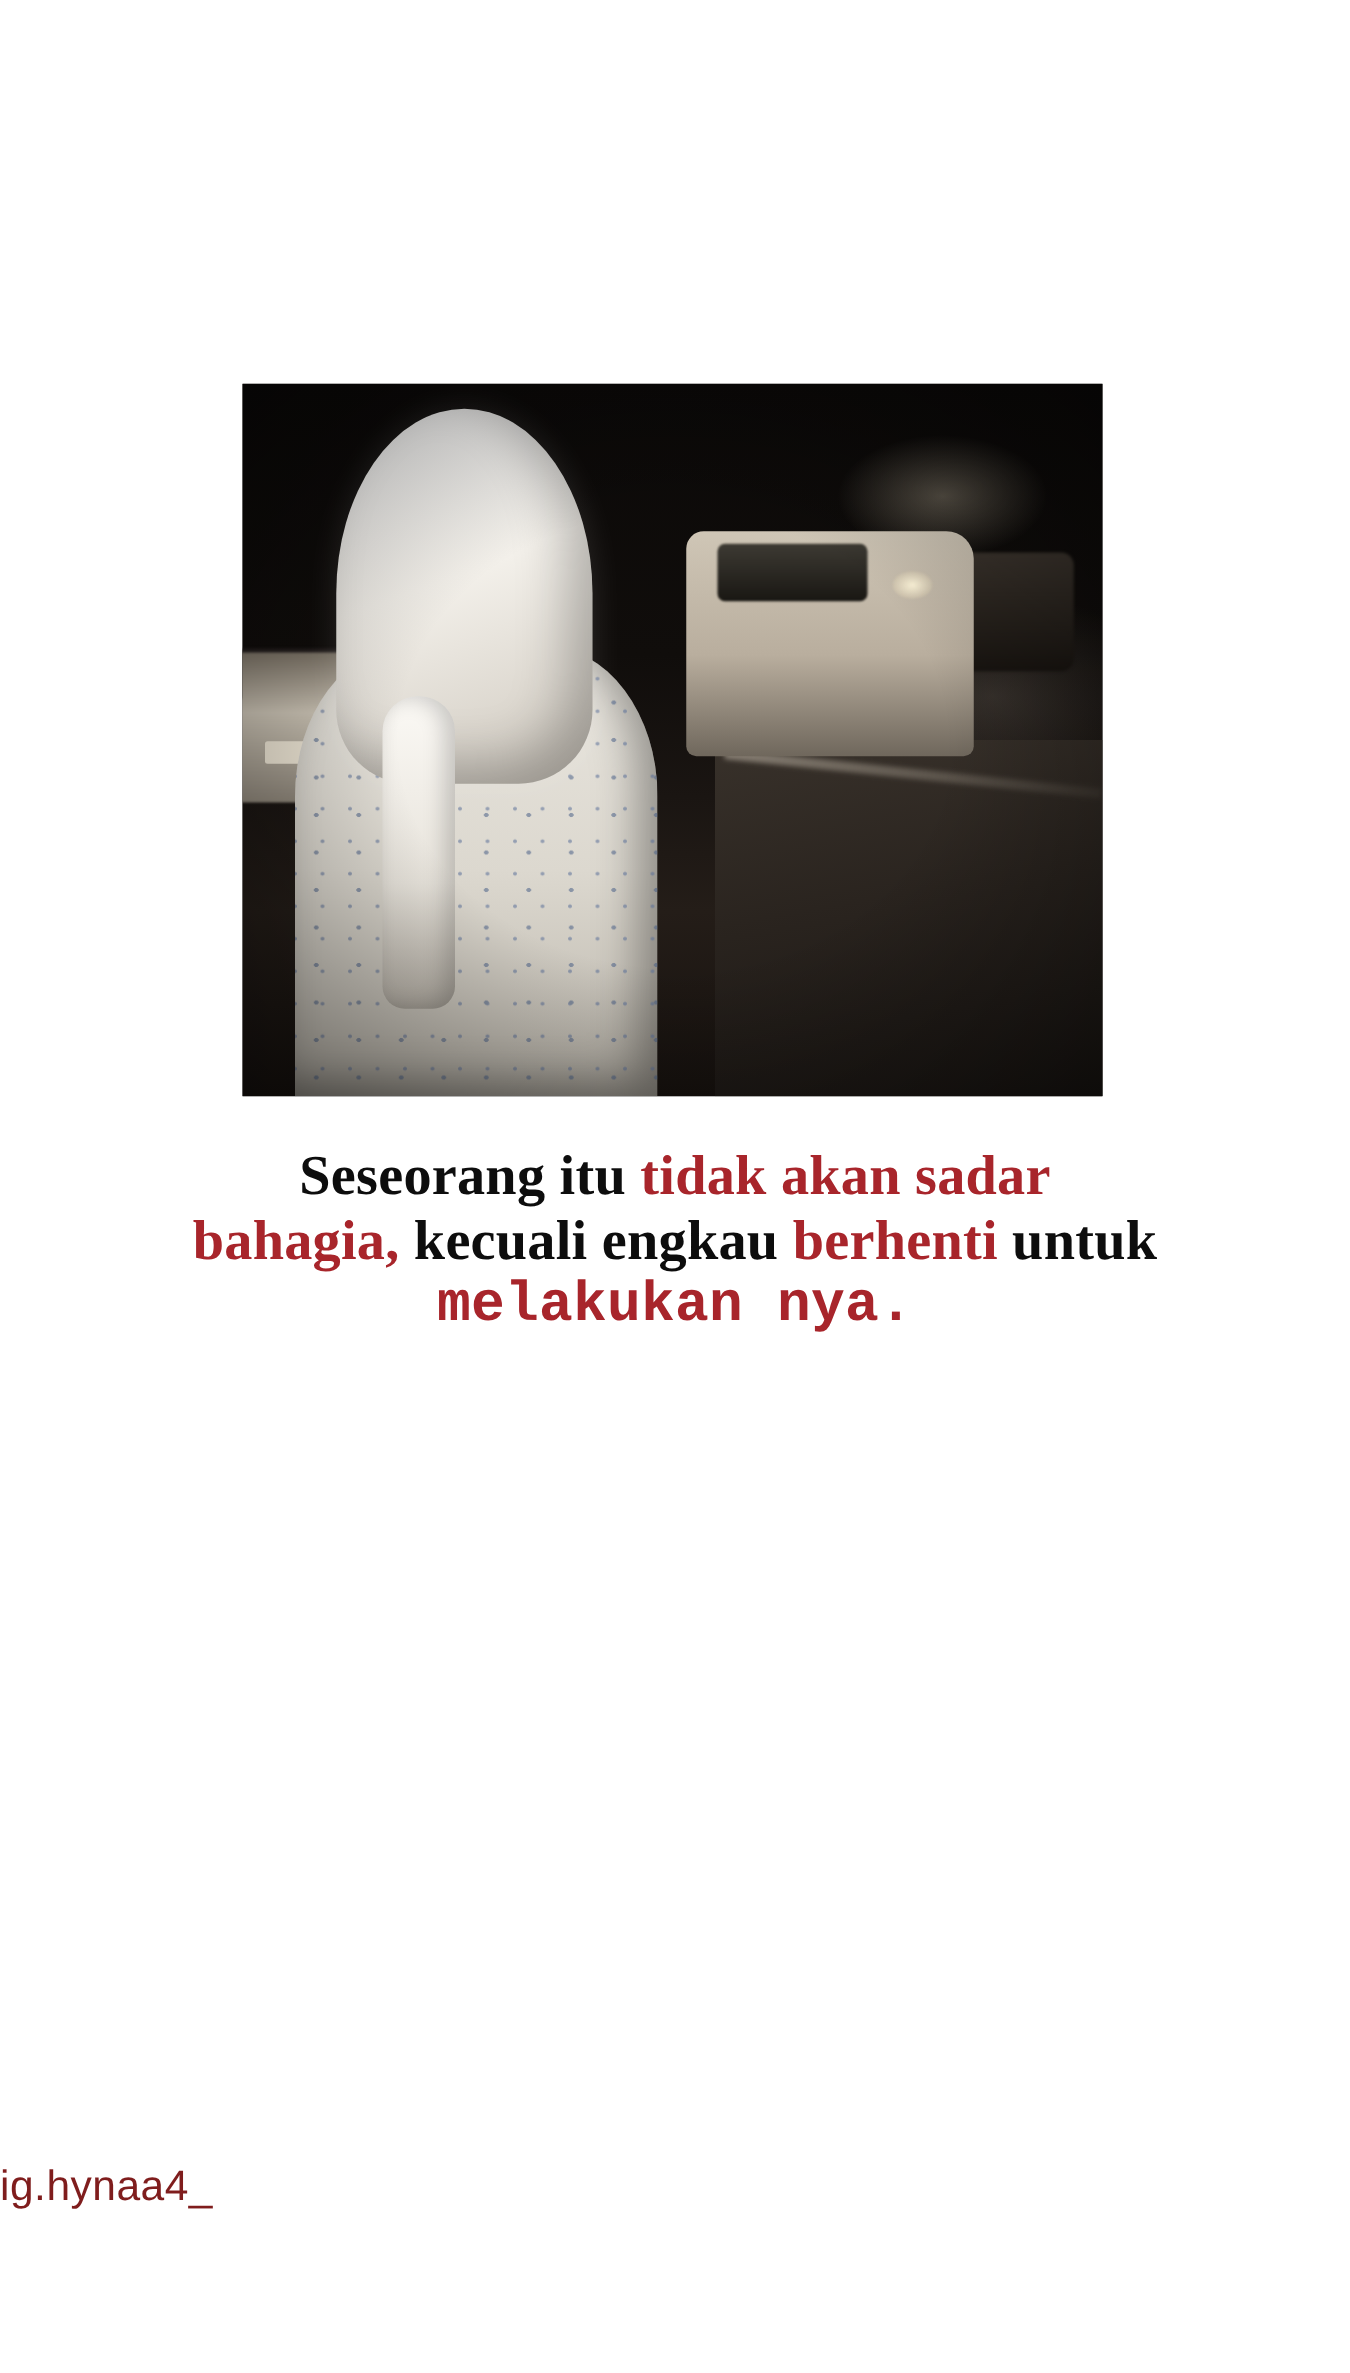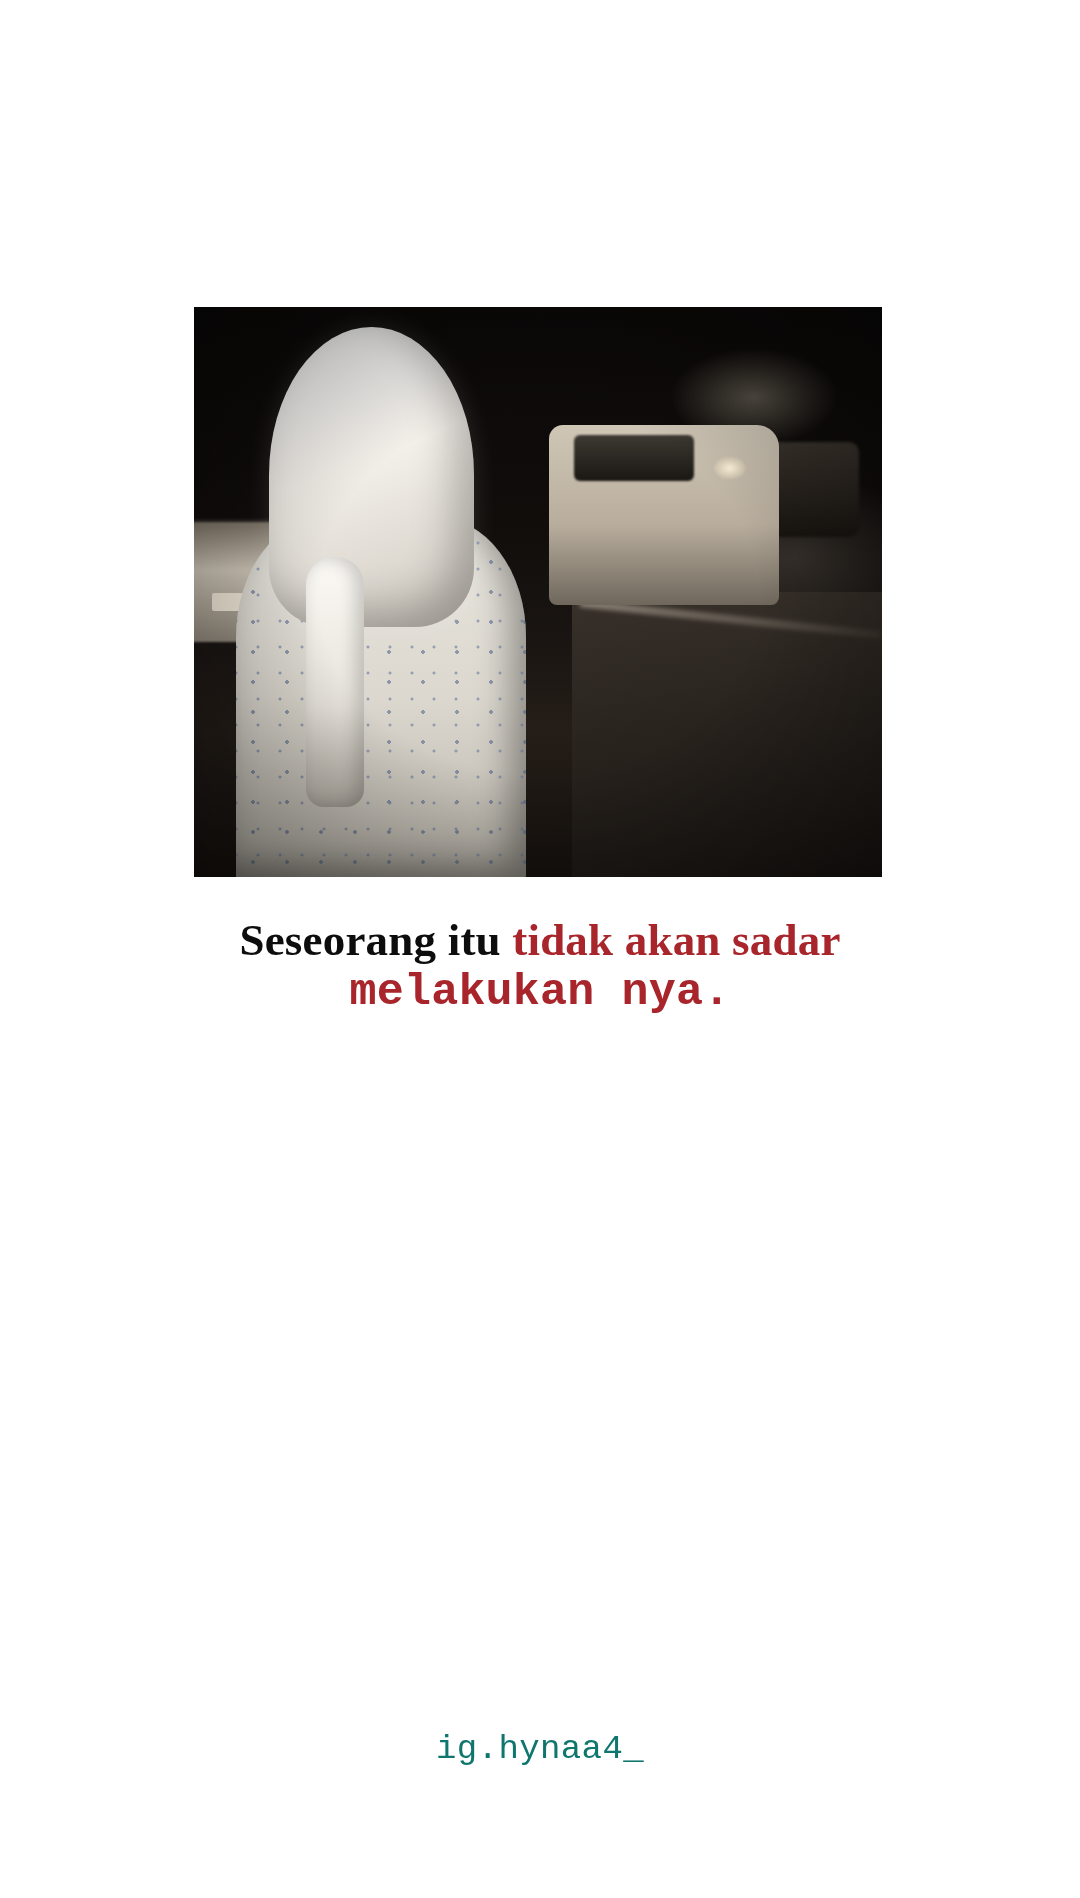--- a/index.html
+++ b/index.html
@@ -216,24 +216,24 @@
   .quote .l3 { display: block; font-weight: 700; }
   .quote .l4 { display: block; font-weight: 700; font-family: Liberation Mono, monospace; }
   .accent { color: #a8252b; }
 
   
   .handle {
     position: absolute;
     left: 0;
     top: 1730px;
     width: 1080px;
-    text-align: center;
-    font-family: Liberation Mono, monospace;
+    text-align: left;
+    font-family: Liberation Sans, sans-serif;
     font-size: 34px;
-    color: #0f766e;
+    color: #7f1d1d;
     letter-spacing: 0.4px;
   }
 </style>
 </head>
 <body>
 
 <div class="page">
 
   <div class="photo-wrap">
     <div class="photo"></div>
@@ -249,18 +249,19 @@
     <div class="plate"></div>
     <div class="person-dress"></div>
     <div class="dress-dots"></div>
     <div class="hijab"></div>
     <div class="hijab-tail"></div>
     <div class="vignette"></div>
   </div>
 
   <div class="quote">
     <span class="l1"><span>Seseorang itu </span><span class="accent">tidak akan sadar</span></span>
+    <span class="l3"><span class="accent">bahagia,</span><span> kecuali engkau </span><span class="accent">berhenti</span><span> untuk</span></span>
     <span class="l4 accent">melakukan nya.</span>
   </div>
 
   <div class="handle">ig.hynaa4_</div>
 
 </div>
 
 </body></html>

